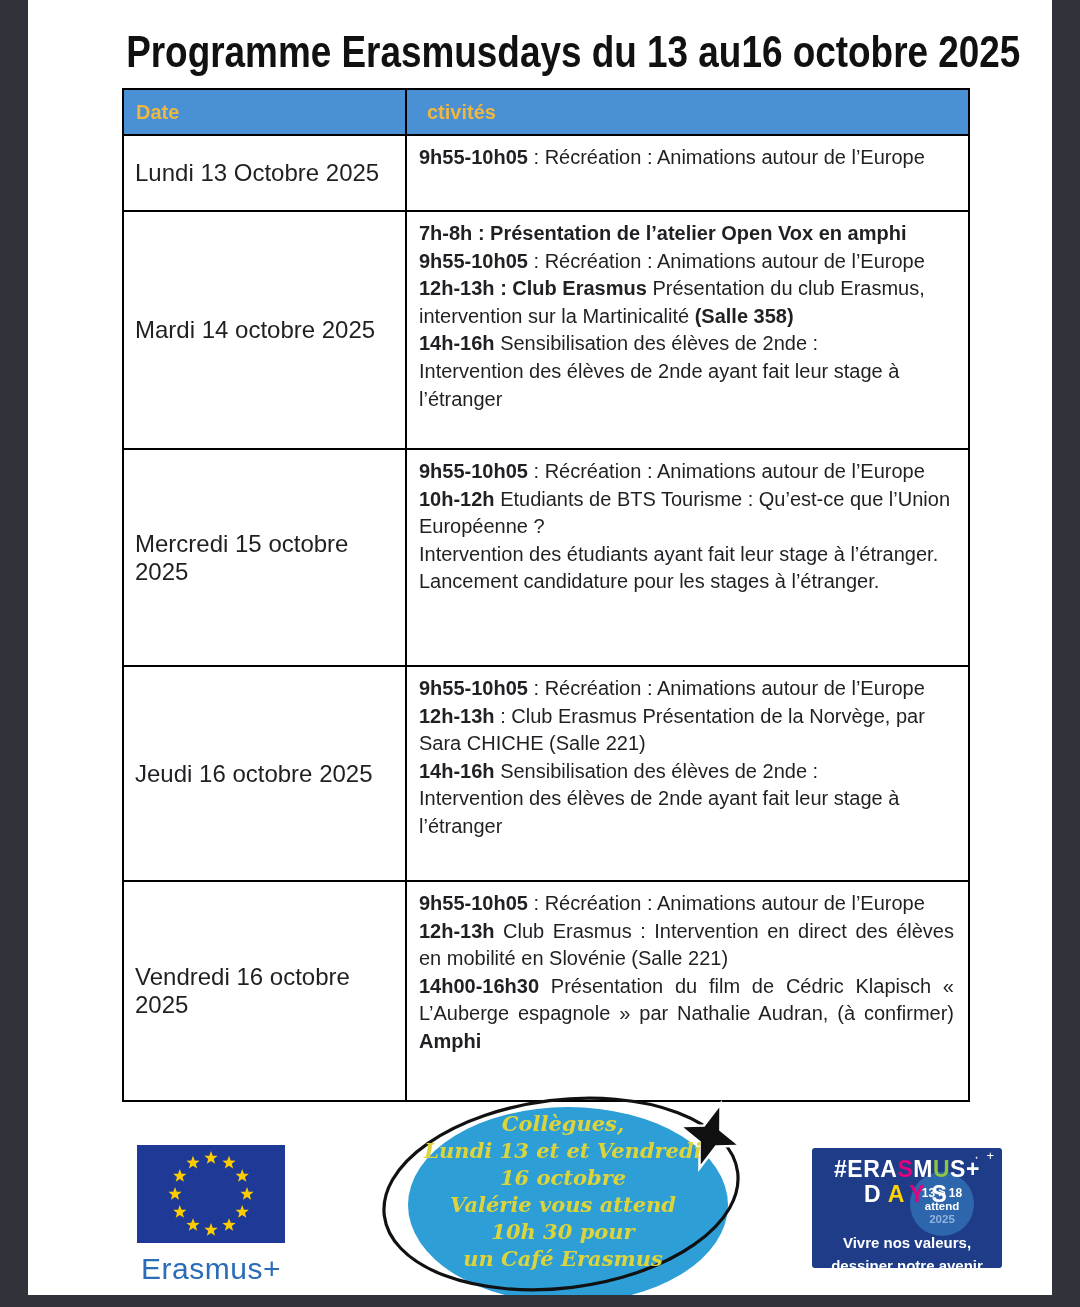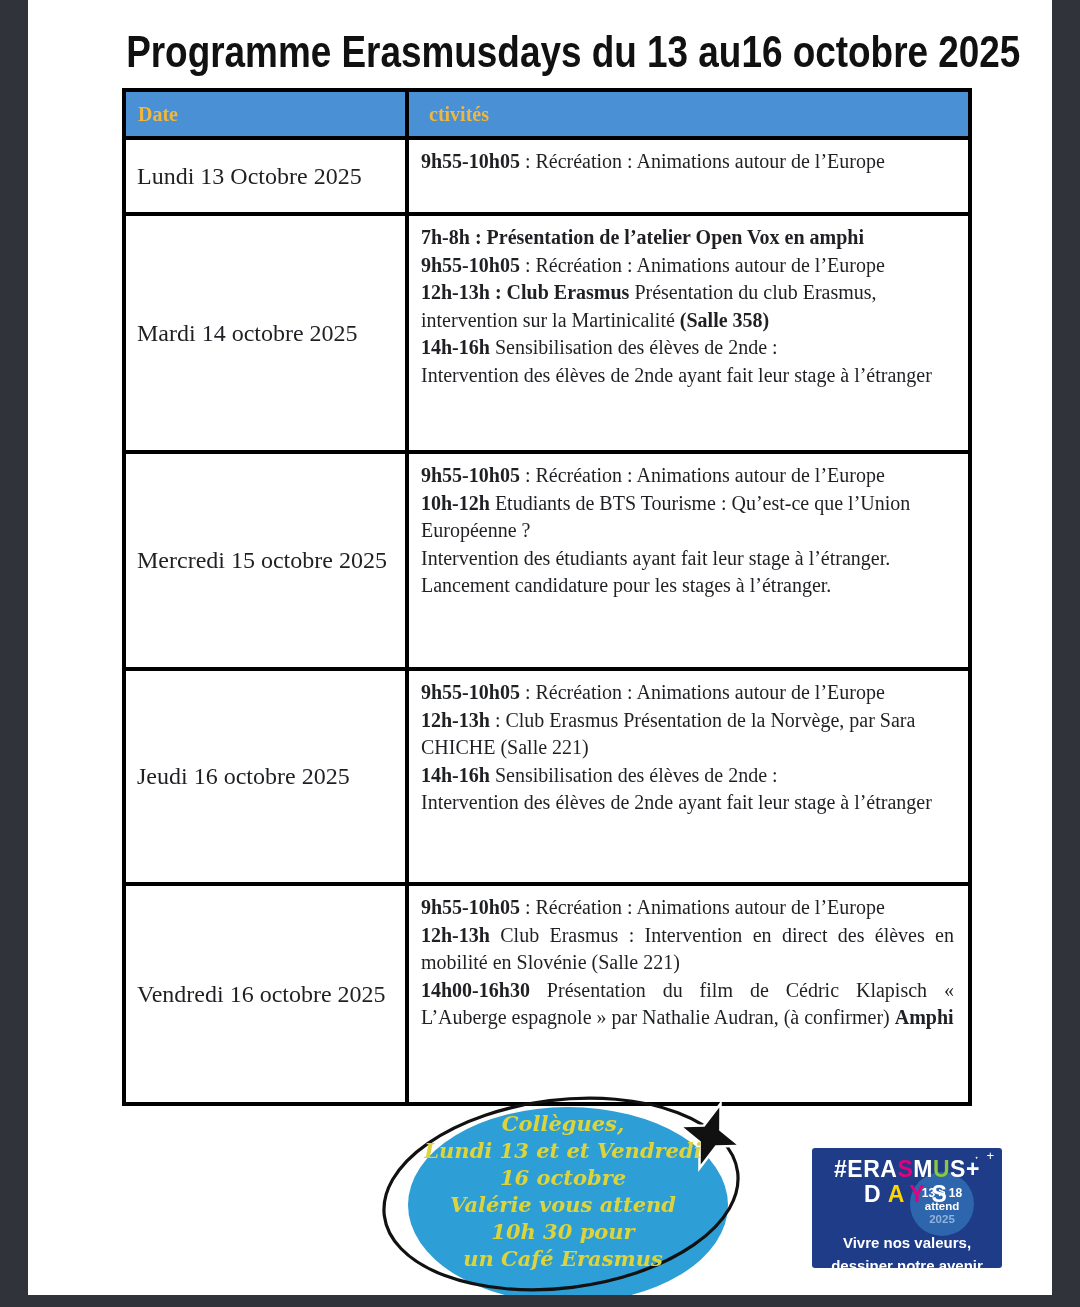--- a/index.html
+++ b/index.html
@@ -9,21 +9,21 @@
 
   
   .title-wrap { position:absolute; left:0; top:26px; width:1024px; text-align:center; }
   .title { display:inline-block; font-size:45px; font-weight:700; color:#111111;
            transform:scaleX(0.82); transform-origin:center; white-space:nowrap; letter-spacing:0; }
 
   
   table.program { position:absolute; left:94px; top:88px; width:846px; border-collapse:collapse; table-layout:fixed; }
   table.program col.c-date { width:283px; }
   table.program col.c-act  { width:563px; }
-  table.program th, table.program td { border:4px solid #000000;font-family:Liberation Serif, serif; }
+  table.program th, table.program td { border:2px solid #000000; }
   table.program thead th { background:#4a90d5; color:#f0b73e; font-size:20px; font-weight:700;
                            text-align:left; height:42px; vertical-align:middle; }
   th.h-date { padding-left:12px; }
   th.h-act  { padding-left:20px; }
   td.date-cell { vertical-align:middle; padding-left:11px; padding-right:6px;
                  font-size:24px; color:#1f2023; }
   td.act-cell { vertical-align:top; padding:8px 14px 8px 12px; font-size:20px; color:#1f2023; line-height:27.6px;margin-top:20px; }
   td.act-cell .b, td.act-cell span.b { font-weight:700; }
   td.act-cell.justify { text-align:justify; }
   tbody tr:nth-child(1){ height:76px; }
@@ -121,20 +121,41 @@
         <td class="date-cell">Vendredi 16 octobre 2025</td>
         <td class="act-cell justify">
               <div><span class="b">9h55-10h05</span><span> : Récréation : Animations autour de l’Europe</span></div>
               <div><span class="b">12h-13h</span><span> Club Erasmus : Intervention en direct des élèves en mobilité en Slovénie (Salle 221)</span></div>
               <div><span class="b">14h00-16h30</span><span> Présentation du film de Cédric Klapisch « L’Auberge espagnole » par Nathalie Audran, (à confirmer) </span><span class="b">Amphi</span></div>
             </td>
       </tr>
         </tbody>
     </table>
 
+    <div class="eu-block">
+      <svg width="148" height="98" aria-hidden="true">
+        <defs>
+          <path id="eustar" d="M0,-7 L1.72,-2.36 L6.66,-2.16 L2.78,0.9 L4.12,5.66 L0,2.92 L-4.12,5.66 L-2.78,0.9 L-6.66,-2.16 L-1.72,-2.36 Z" fill="#ffcc00"></path>
+        </defs>
+        <rect x="0" y="0" width="148" height="98" fill="#1e3a96"></rect>
+        <use href="#eustar" x="74" y="13"></use>
+        <use href="#eustar" x="92" y="17.8"></use>
+        <use href="#eustar" x="105.2" y="31"></use>
+        <use href="#eustar" x="110" y="49"></use>
+        <use href="#eustar" x="105.2" y="67"></use>
+        <use href="#eustar" x="92" y="80.2"></use>
+        <use href="#eustar" x="74" y="85"></use>
+        <use href="#eustar" x="56" y="80.2"></use>
+        <use href="#eustar" x="42.8" y="67"></use>
+        <use href="#eustar" x="38" y="49"></use>
+        <use href="#eustar" x="42.8" y="31"></use>
+        <use href="#eustar" x="56" y="17.8"></use>
+      </svg>
+      <div class="eu-label">Erasmus+</div>
+    </div>
 
     <div class="bubble">
       <svg width="390" height="217" viewBox="0 0 390 217" aria-hidden="true">
         <ellipse cx="210" cy="115" rx="160" ry="98" fill="#2d9fd6"></ellipse>
         <ellipse cx="203" cy="104" rx="178" ry="94" fill="none" stroke="#111111" stroke-width="3.2" transform="rotate(-7 203 104)"></ellipse>
         <g transform="translate(352,46) rotate(18)">
           <polygon points="0,-30 7,-8 28,0 8,7 0,30 -7,8 -28,0 -8,-7" fill="#111111" stroke="#ffffff" stroke-width="5" paint-order="stroke"></polygon>
         </g>
       </svg>
       <div class="bubble-text">

